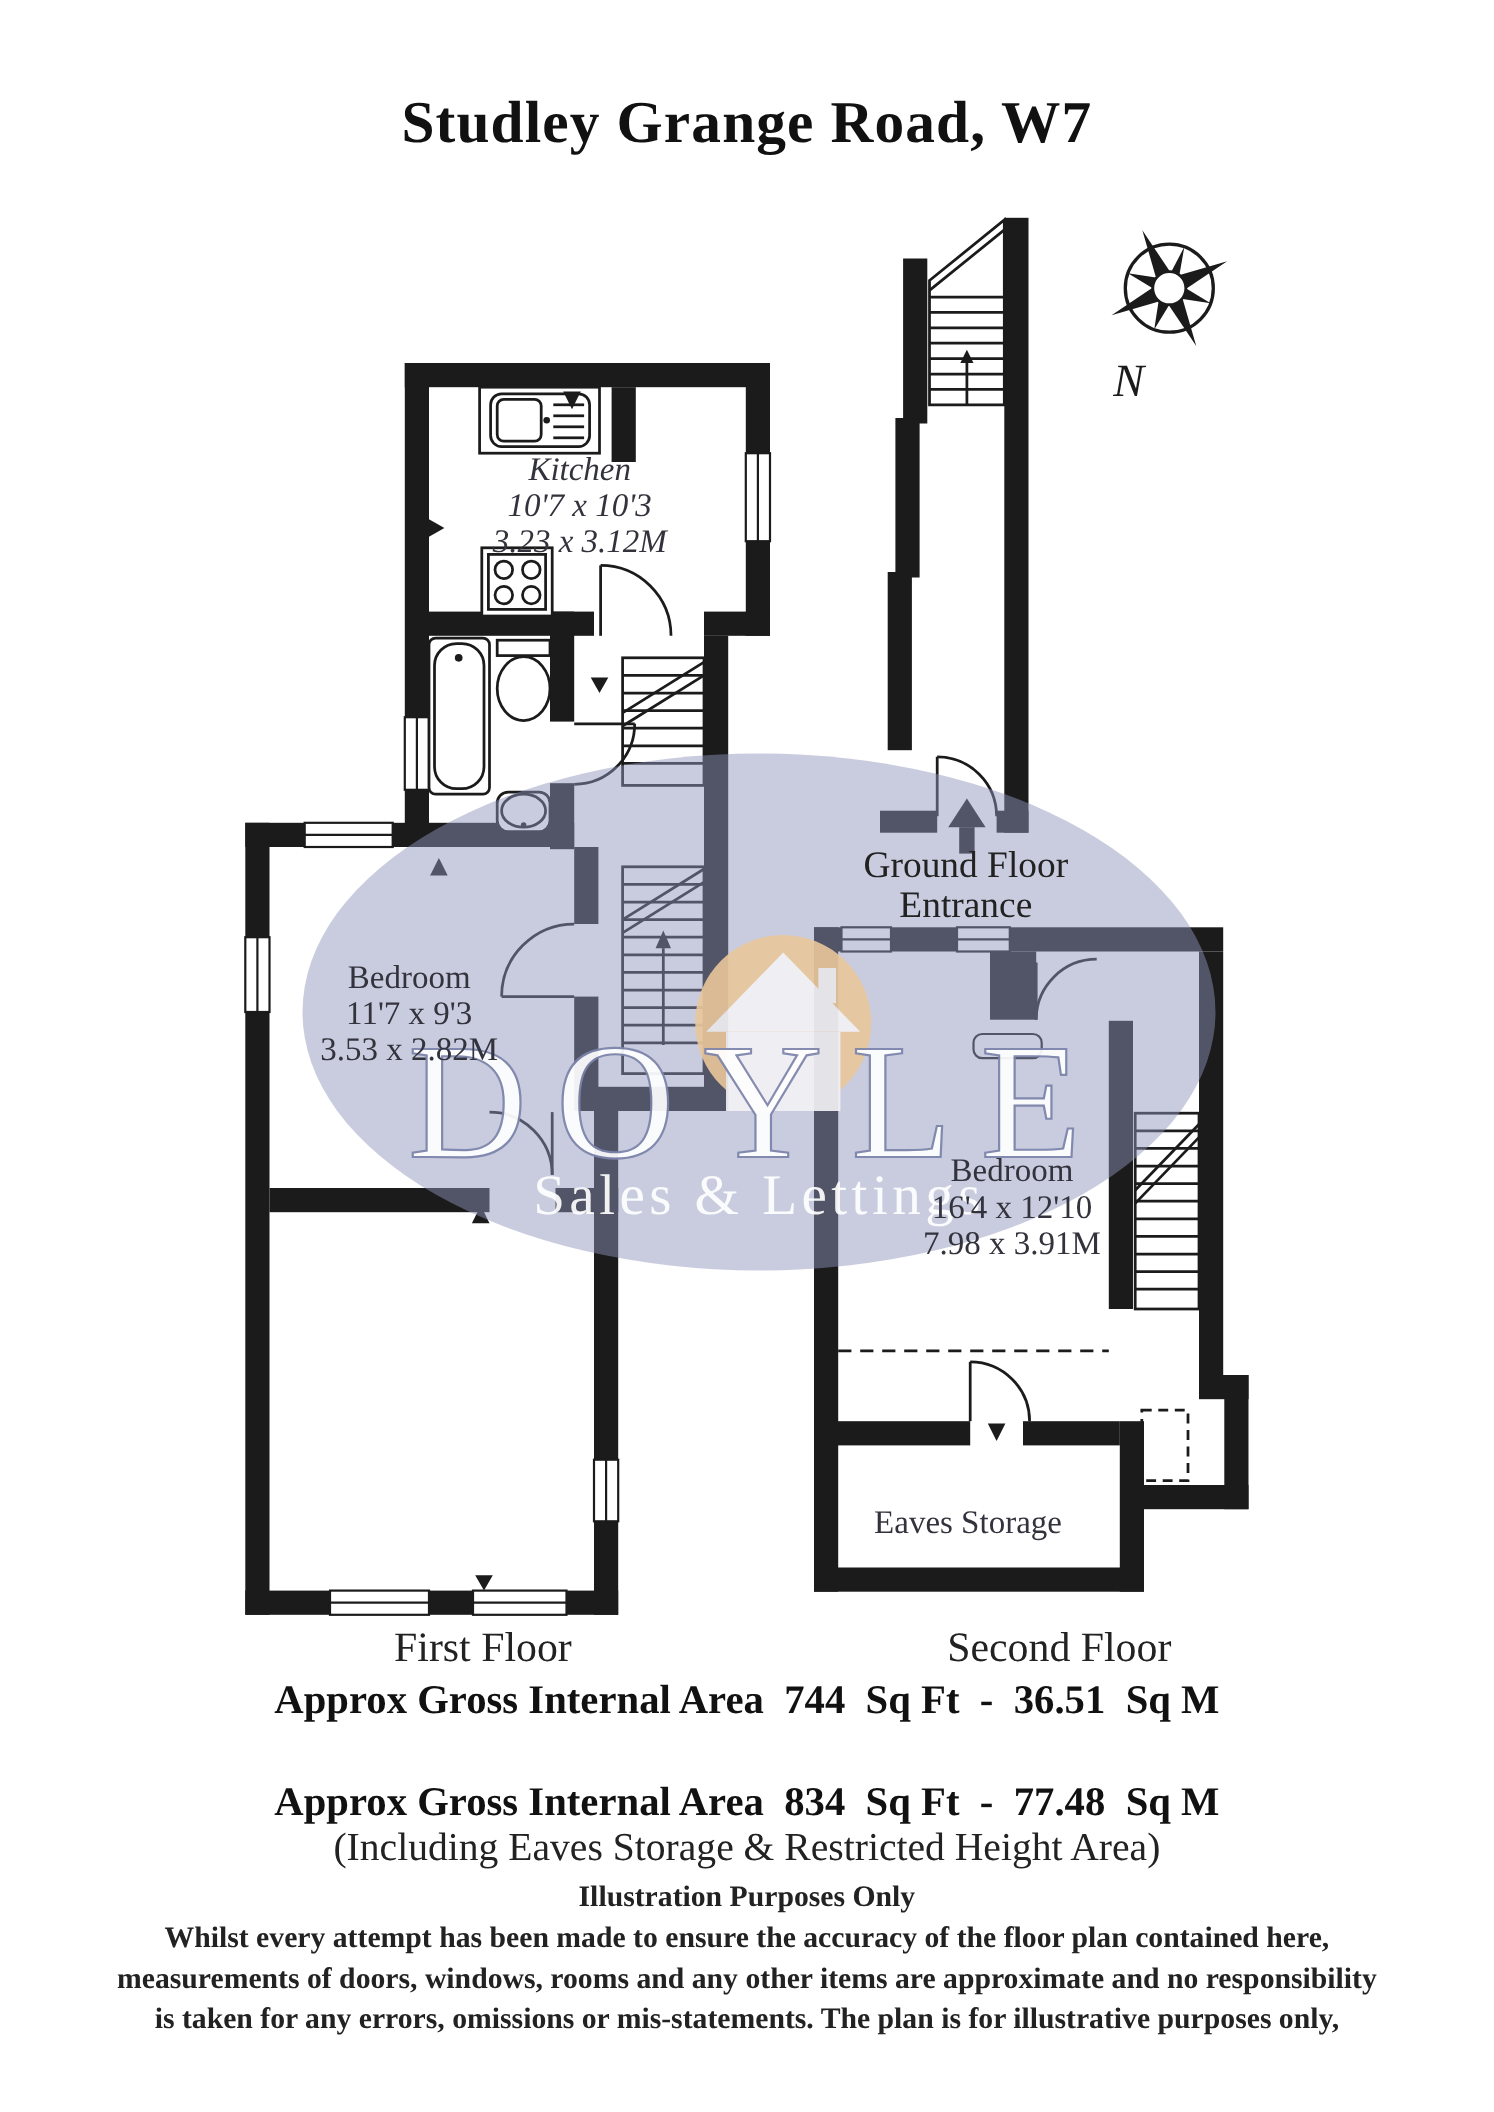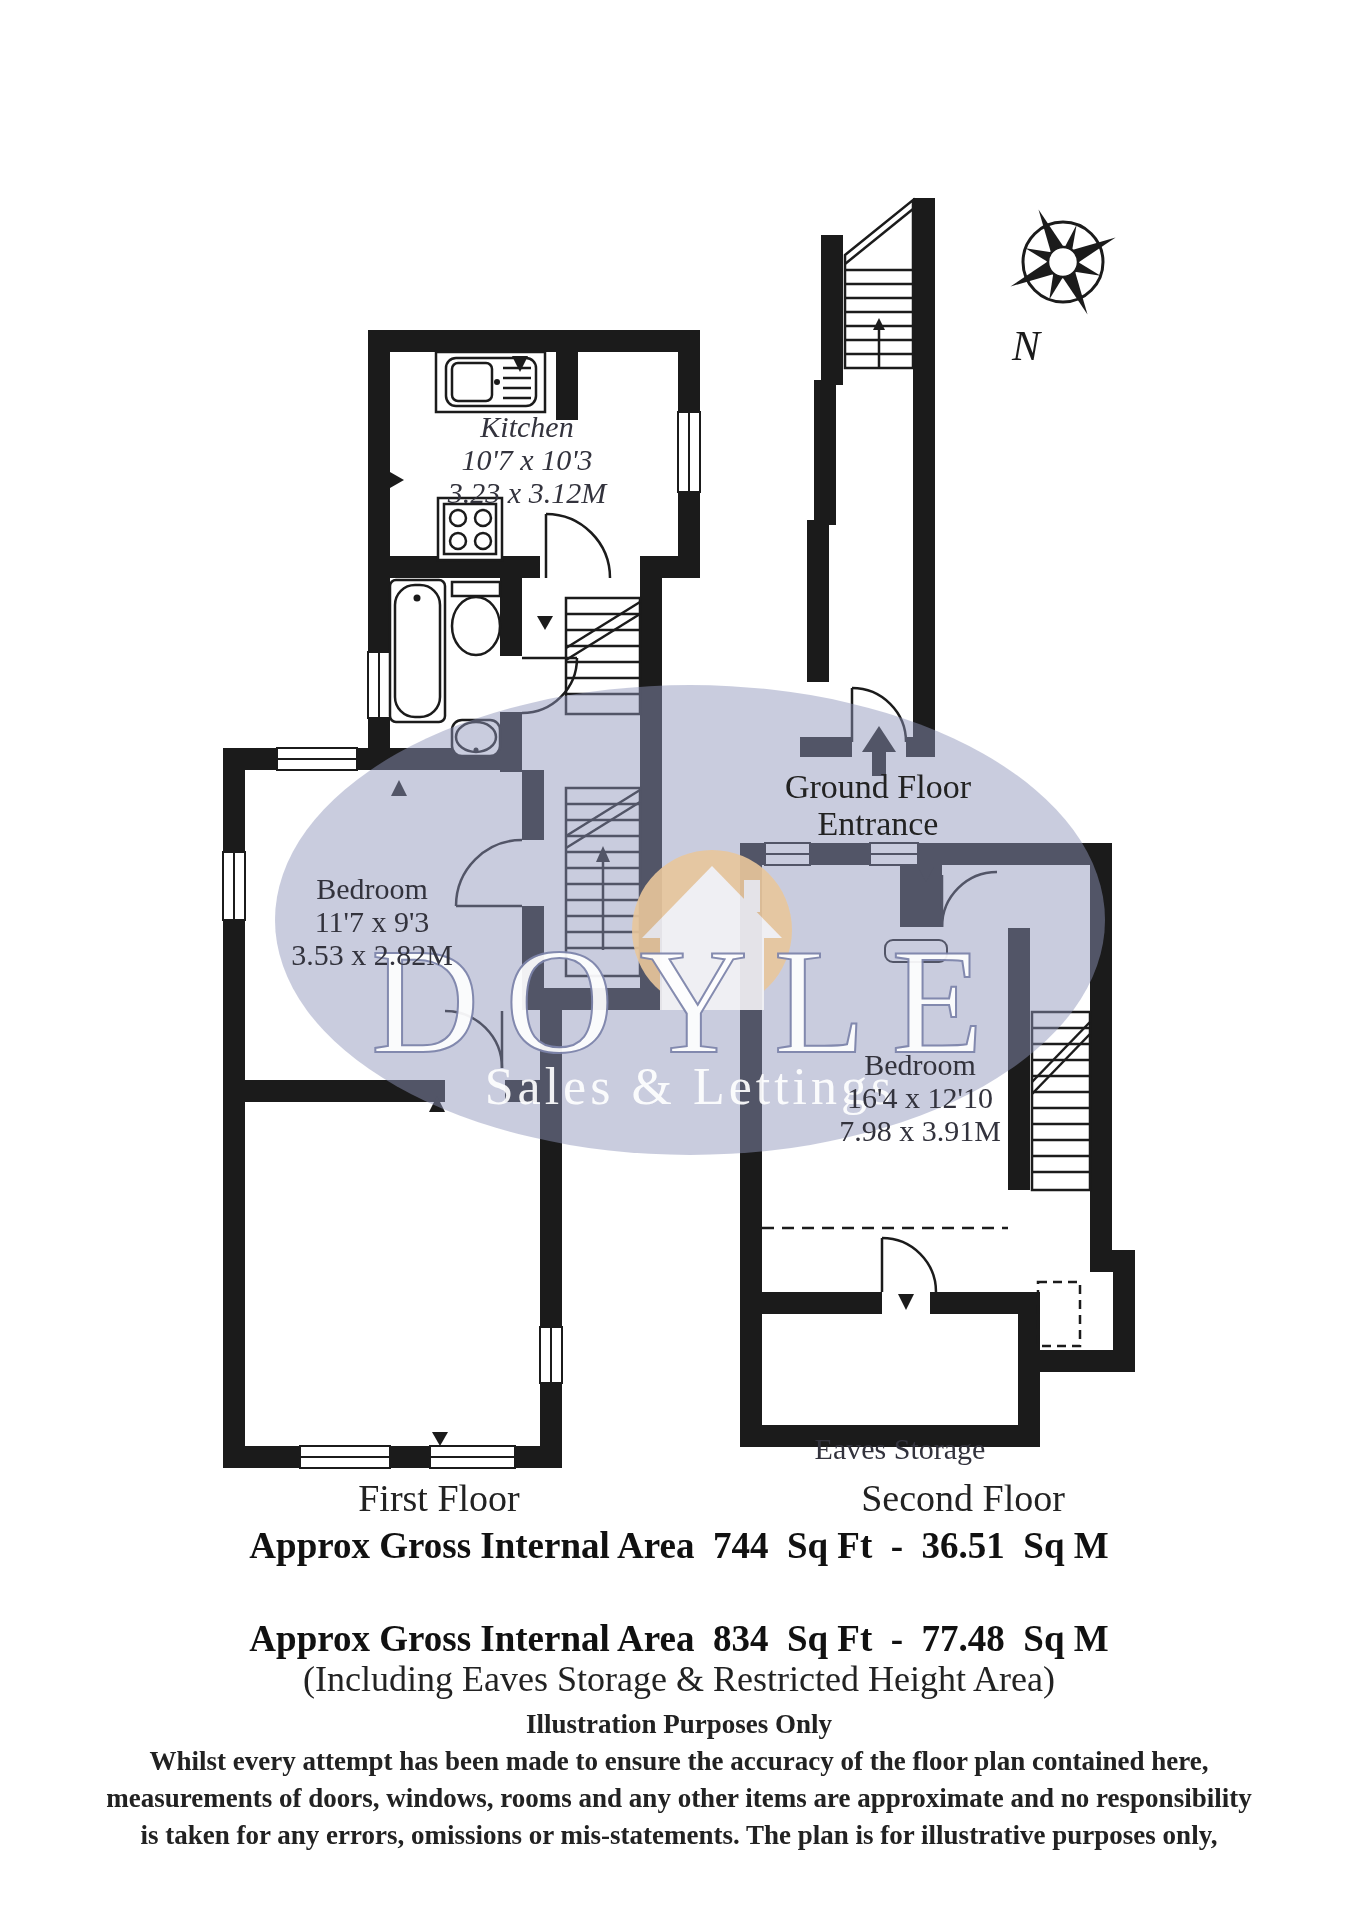--- a/index.html
+++ b/index.html
@@ -257,20 +257,21 @@
       <circle cx="712" cy="930" r="80" fill="#e9c79c"></circle>
       <polygon points="712,866 642,938 782,938" fill="#f4f3f6"></polygon>
       <rect x="660" y="938" width="104" height="72" fill="#f4f3f6"></rect>
       <rect x="744" y="880" width="16" height="32" fill="#f4f3f6"></rect>
     </g>
     <text x="690" y="1052" text-anchor="middle" font-family="Liberation Serif, serif" font-size="150" letter-spacing="26" fill="#ffffff" opacity="0.92" stroke="#7d84ab" stroke-width="2">DOYLE</text>
     <text x="690" y="1104" text-anchor="middle" font-family="Liberation Serif, serif" font-size="52" letter-spacing="4" fill="#ffffff" opacity="0.92">Sales &amp; Lettings</text>
   </g>
 </svg>
 
+<div class="lbl title" style="left:679px;top:80px;">Studley Grange Road, W7</div>
 
 <div class="lbl room-lbl" style="left:527px;top:410px;font-style:italic;">
   <div>Kitchen</div>
   <div>10'7 x 10'3</div>
   <div>3.23 x 3.12M</div>
 </div>
 
 <div class="lbl room-lbl" style="left:372px;top:872px;">
   <div>Bedroom</div>
   <div>11'7 x 9'3</div>
@@ -282,21 +283,21 @@
   <div>Ground Floor</div>
   <div>Entrance</div>
 </div>
 
 <div class="lbl room-lbl" style="left:920px;top:1048px;">
   <div>Bedroom</div>
   <div>16'4 x 12'10</div>
   <div>7.98 x 3.91M</div>
 </div>
 
-<div class="lbl room-lbl" style="left:880px;top:1432px;margin-left:20px;">Eaves Storage</div>
+<div class="lbl room-lbl" style="left:880px;top:1368px;">Eaves Storage</div>
 
 <div class="lbl floor-lbl" style="left:439px;top:1476px;">First Floor</div>
 <div class="lbl floor-lbl" style="left:963px;top:1476px;">Second Floor</div>
 
 <div class="lbl area-bold" style="left:679px;top:1524px;">Approx Gross Internal Area  744  Sq Ft  -  36.51  Sq M</div>
 <div class="lbl area-bold" style="left:679px;top:1617px;">Approx Gross Internal Area  834  Sq Ft  -  77.48  Sq M</div>
 <div class="lbl area-note" style="left:679px;top:1658px;">(Including Eaves Storage &amp; Restricted Height Area)</div>
 
 <div class="disc-block disc" style="top:1706px;font-weight:bold;">
   <div>Illustration Purposes Only</div>

